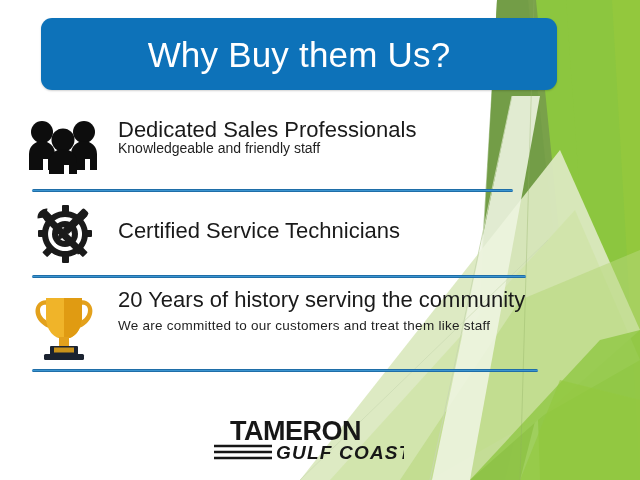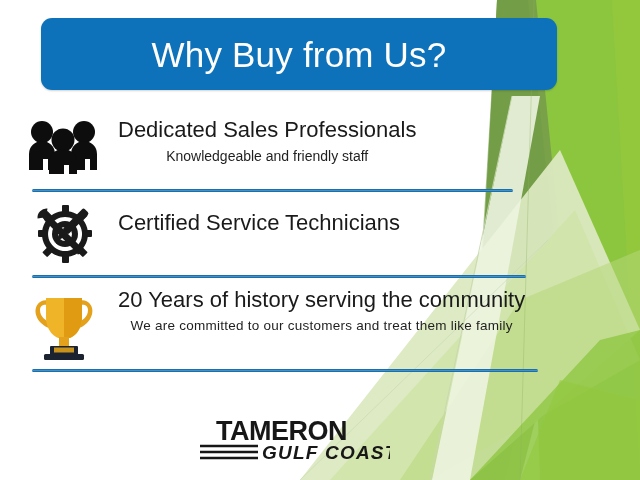--- a/index.html
+++ b/index.html
@@ -17,37 +17,37 @@
     display:flex;align-items:center;justify-content:center;
     box-shadow:0 1px 2px rgba(0,0,0,.18);
   }
   #title-text{
     color:#ffffff;font-size:35px;line-height:1;letter-spacing:.2px;
     font-weight:400;white-space:nowrap;
   }
   
   .row{position:absolute;left:0;width:640px;}
   .row .icon{position:absolute;left:26px;top:0;}
-  .row .texts{position:absolute;text-align:center;}
+  .row .texts{position:absolute;}
   .head{
     font-size:22px;color:#1a1a1a;font-weight:400;white-space:nowrap;
     line-height:1.05;
   }
   .sub{
     font-size:14px;color:#1f1f1f;font-weight:400;white-space:nowrap;
     line-height:1.05;
   }
   .sub.tight{letter-spacing:.25px;}
   .divider{
     position:absolute;left:32px;height:3px;
     background:linear-gradient(to bottom,#1f6ea8 0 1px,#3b94cf 1px 2px,#1f6ea8 2px 3px);
     border-radius:2px;
   }
   
-  #logo{position:absolute;left:200px;top:414px;width:190px;height:52px;text-align:center;}
+  #logo{position:absolute;left:214px;top:414px;width:190px;height:52px;text-align:center;}
 </style>
 </head>
 <body>
 
 <div id="slide">
 
   <svg id="deco" viewBox="0 0 640 480" preserveAspectRatio="none">
 
     <polygon points="600,0 640,0 640,480 586,480" fill="#93c83d"></polygon>
     <polygon points="560,0 612,0 640,480 590,480" fill="#8cc63f"></polygon>
@@ -64,39 +64,39 @@
     <polygon points="560,380 640,400 640,480 520,480" fill="#93c83d" opacity=".6"></polygon>
 
     <polygon points="512,96 540,96 470,480 432,480" fill="#edf4e0" opacity=".9"></polygon>
 
     <line x1="512" y1="96" x2="430" y2="480" stroke="#c8d8b0" stroke-width="1" opacity=".9"></line>
     <line x1="548" y1="240" x2="300" y2="480" stroke="#c8d8b0" stroke-width="1" opacity=".6"></line>
     <line x1="534" y1="0" x2="520" y2="480" stroke="#8fae63" stroke-width="1" opacity=".35"></line>
   </svg>
 
   <div id="title-banner">
-    <span id="title-text">Why Buy from Us?</span>
+    <span id="title-text">Why Buy them Us?</span>
   </div>
 
   <div class="row" style="top:118px;height:72px;">
     <span class="icon">
       <svg width="74" height="56" viewBox="0 0 74 56">
         <g fill="#0d0d0d">
           <circle cx="16" cy="14" r="11"></circle>
           <path d="M3 52 V36 a13 13 0 0 1 26 0 V52 h-7 V41 h-5 v11 z"></path>
           <circle cx="58" cy="14" r="11"></circle>
           <path d="M45 52 V36 a13 13 0 0 1 26 0 V52 h-7 V41 h-5 v11 z"></path>
           <circle cx="37" cy="22" r="11.5"></circle>
           <path d="M23 56 V45 a14 14 0 0 1 28 0 V56 h-8 V47 h-5 v9 z"></path>
         </g>
       </svg>
     </span>
     <div class="texts" style="left:118px;top:0;">
       <div class="head">Dedicated Sales Professionals</div>
-      <div class="sub" style="margin-top:8px;">Knowledgeable and friendly staff</div>
+      <div class="sub" style="">Knowledgeable and friendly staff</div>
     </div>
   </div>
   <div class="divider" style="top:189px;width:481px;"></div>
 
   <div class="row" style="top:203px;height:72px;">
     <span class="icon" style="left:24px;">
       <svg width="78" height="62" viewBox="0 0 78 62">
         <g fill="#1a1a1a">
 
           <path d="M41 8 a23 23 0 1 1 -.1 0 z M41 14 a17 17 0 1 0 .1 0 z"></path>
@@ -121,21 +121,21 @@
           </g>
 
           <g transform="rotate(-45 39 31)">
             <rect x="35.5" y="6" width="7" height="46" rx="2.5"></rect>
             <path d="M32 2 a9 9 0 0 1 14 0 l-4 3 v6 h-6 V5 z"></path>
             <path d="M35 56 a7 7 0 0 0 8 0 l-1 -6 h-6 z"></path>
           </g>
         </g>
       </svg>
     </span>
-    <div class="texts" style="left:118px;top:8px;">
+    <div class="texts" style="left:118px;top:16px;">
       <div class="head">Certified Service Technicians</div>
     </div>
   </div>
   <div class="divider" style="top:275px;width:494px;"></div>
 
   <div class="row" style="top:288px;height:78px;padding-left:36px;">
     <span class="icon" style="left:28px;top:2px;">
       <svg width="72" height="72" viewBox="0 0 72 72">
 
         <path d="M20 10 C6 10 4 24 13 33 C16 36 20 38 22 38 L22 32 C18 31 12 27 12 20 C12 15 16 14 20 15 z" fill="#e3a11c"></path>
@@ -147,21 +147,21 @@
         <rect x="31" y="47" width="10" height="10" fill="#e3a11c"></rect>
         <path d="M24 57 h24 l-3 6 h-18 z" fill="#f0b429"></path>
 
         <rect x="22" y="56" width="28" height="9" rx="1" fill="#1b2330"></rect>
         <rect x="26" y="57.5" width="20" height="5" fill="#c9921a"></rect>
         <rect x="16" y="64" width="40" height="6" rx="1.5" fill="#1b2330"></rect>
       </svg>
     </span>
     <div class="texts" style="left:118px;top:0;">
       <div class="head">20 Years of history serving the community</div>
-      <div class="sub tight" style="margin-top:8px;font-size:13.5px;">We are committed  to our customers  and treat them  like family</div>
+      <div class="sub tight" style="margin-top:8px;font-size:13.5px;">We are committed  to our customers  and treat them  like staff</div>
     </div>
   </div>
   <div class="divider" style="top:369px;width:506px;"></div>
 
   <div id="logo">
     <svg width="190" height="52" viewBox="0 0 190 52">
       <text x="16" y="26" font-family="'Liberation Sans',sans-serif" font-size="27" font-weight="bold" fill="#171717" letter-spacing="-0.5">TAMERON</text>
       <g stroke="#171717" stroke-width="2.4">
         <line x1="0" y1="32" x2="58" y2="32"></line>
         <line x1="0" y1="38" x2="58" y2="38"></line>

